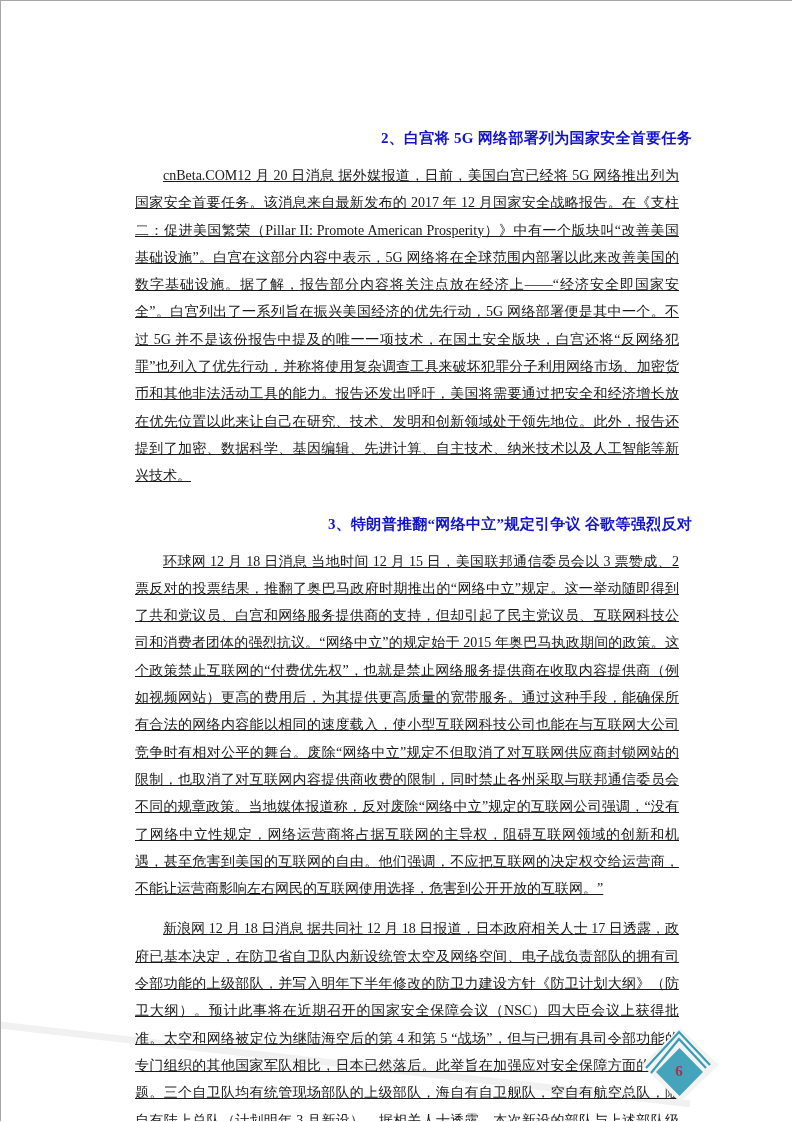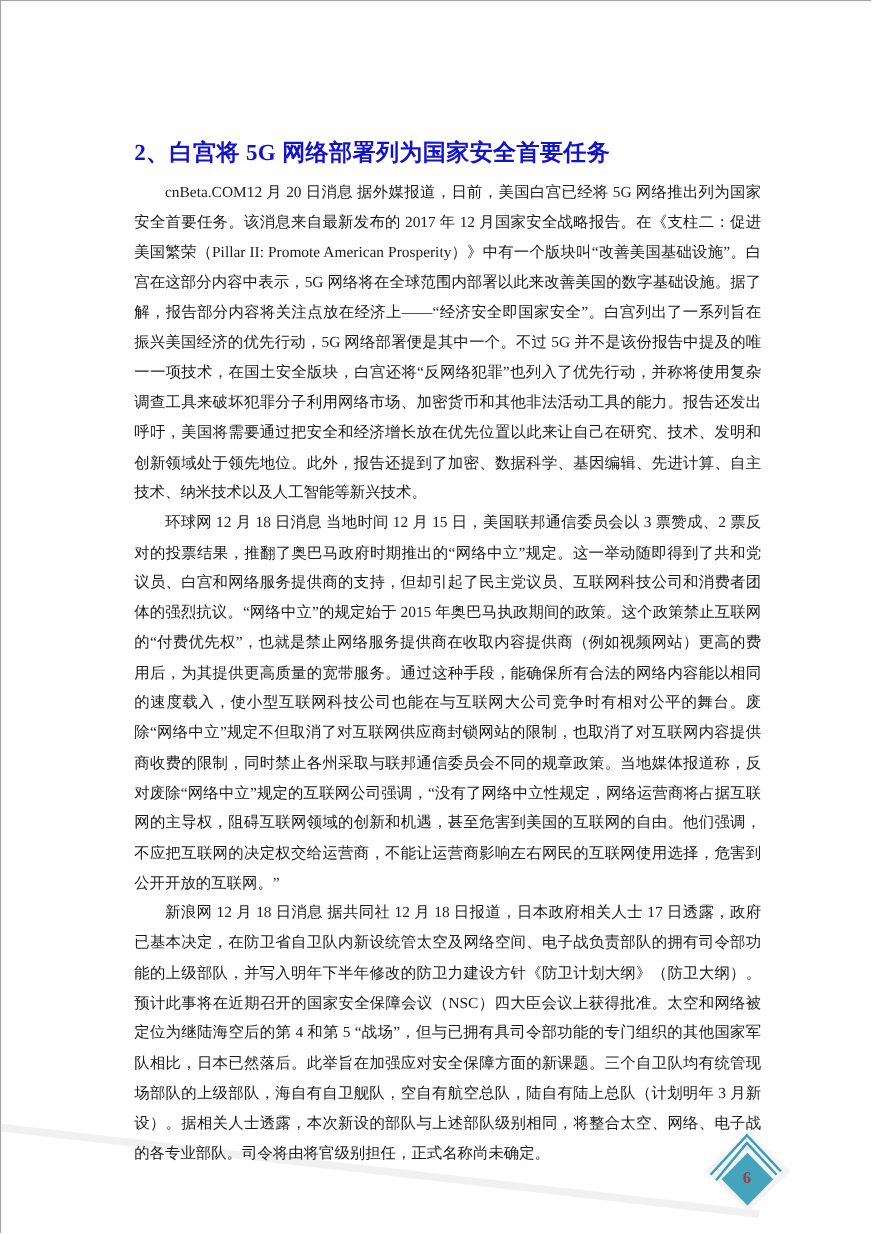--- a/index.html
+++ b/index.html
@@ -17,36 +17,38 @@
     overflow: hidden;
     font-family: "Liberation Serif", "DejaVu Serif", serif;
   }
   .content {
     position: relative;
     z-index: 2;
     padding: 127px 100px 0 121px;
   }
   .section-heading {
     color: #1313cb;
-    font-size: 21px;
+    font-size: 15px;
     font-weight: bold;
     line-height: 20px;
     margin: 24px 0 14px 0;
     letter-spacing: 0.3px;
+    text-align: right;
   }
   .section-heading.first {
     margin-top: 0;
   }
   .body-para {
     color: #1a1a1a;
     font-size: 14px;
     line-height: 1.95;
     text-align: justify;
     text-indent: 2em;
-    margin: 0;
+    margin: 13px;
+    text-decoration: underline;
   }
   
   .diagonal-divider {
     position: absolute;
     left: -6px;
     top: 1020px;
     width: 700px;
     height: 7px;
     background: #f1f1f1;
     transform: rotate(6.5deg);
@@ -80,20 +82,21 @@
 </head>
 <body>
 
 <div class="page">
 
   <div class="content">
 
     <h2 class="section-heading first">2、白宫将 5G 网络部署列为国家安全首要任务</h2>
     <p class="body-para">cnBeta.COM12 月 20 日消息  据外媒报道，日前，美国白宫已经将 5G 网络推出列为国家安全首要任务。该消息来自最新发布的 2017 年 12 月国家安全战略报告。在《支柱二：促进美国繁荣（Pillar II: Promote American Prosperity）》中有一个版块叫“改善美国基础设施”。白宫在这部分内容中表示，5G 网络将在全球范围内部署以此来改善美国的数字基础设施。据了解，报告部分内容将关注点放在经济上——“经济安全即国家安全”。白宫列出了一系列旨在振兴美国经济的优先行动，5G 网络部署便是其中一个。不过 5G 并不是该份报告中提及的唯一一项技术，在国土安全版块，白宫还将“反网络犯罪”也列入了优先行动，并称将使用复杂调查工具来破坏犯罪分子利用网络市场、加密货币和其他非法活动工具的能力。报告还发出呼吁，美国将需要通过把安全和经济增长放在优先位置以此来让自己在研究、技术、发明和创新领域处于领先地位。此外，报告还提到了加密、数据科学、基因编辑、先进计算、自主技术、纳米技术以及人工智能等新兴技术。</p>
 
+    <h2 class="section-heading">3、特朗普推翻“网络中立”规定引争议  谷歌等强烈反对</h2>
     <p class="body-para">环球网 12 月 18 日消息  当地时间 12 月 15 日，美国联邦通信委员会以 3 票赞成、2 票反对的投票结果，推翻了奥巴马政府时期推出的“网络中立”规定。这一举动随即得到了共和党议员、白宫和网络服务提供商的支持，但却引起了民主党议员、互联网科技公司和消费者团体的强烈抗议。“网络中立”的规定始于 2015 年奥巴马执政期间的政策。这个政策禁止互联网的“付费优先权”，也就是禁止网络服务提供商在收取内容提供商（例如视频网站）更高的费用后，为其提供更高质量的宽带服务。通过这种手段，能确保所有合法的网络内容能以相同的速度载入，使小型互联网科技公司也能在与互联网大公司竞争时有相对公平的舞台。废除“网络中立”规定不但取消了对互联网供应商封锁网站的限制，也取消了对互联网内容提供商收费的限制，同时禁止各州采取与联邦通信委员会不同的规章政策。当地媒体报道称，反对废除“网络中立”规定的互联网公司强调，“没有了网络中立性规定，网络运营商将占据互联网的主导权，阻碍互联网领域的创新和机遇，甚至危害到美国的互联网的自由。他们强调，不应把互联网的决定权交给运营商，不能让运营商影响左右网民的互联网使用选择，危害到公开开放的互联网。”</p>
 
     <p class="body-para">新浪网 12 月 18 日消息  据共同社 12 月 18 日报道，日本政府相关人士 17 日透露，政府已基本决定，在防卫省自卫队内新设统管太空及网络空间、电子战负责部队的拥有司令部功能的上级部队，并写入明年下半年修改的防卫力建设方针《防卫计划大纲》（防卫大纲）。预计此事将在近期召开的国家安全保障会议（NSC）四大臣会议上获得批准。太空和网络被定位为继陆海空后的第 4 和第 5 “战场”，但与已拥有具司令部功能的专门组织的其他国家军队相比，日本已然落后。此举旨在加强应对安全保障方面的新课题。三个自卫队均有统管现场部队的上级部队，海自有自卫舰队，空自有航空总队，陆自有陆上总队（计划明年 3 月新设）。据相关人士透露，本次新设的部队与上述部队级别相同，将整合太空、网络、电子战的各专业部队。司令将由将官级别担任，正式名称尚未确定。</p>
 
   </div>
 
   <div class="diagonal-divider"></div>
 
   <div class="page-badge">
     <svg width="90" height="96" viewBox="0 0 90 96" xmlns="http://www.w3.org/2000/svg">

